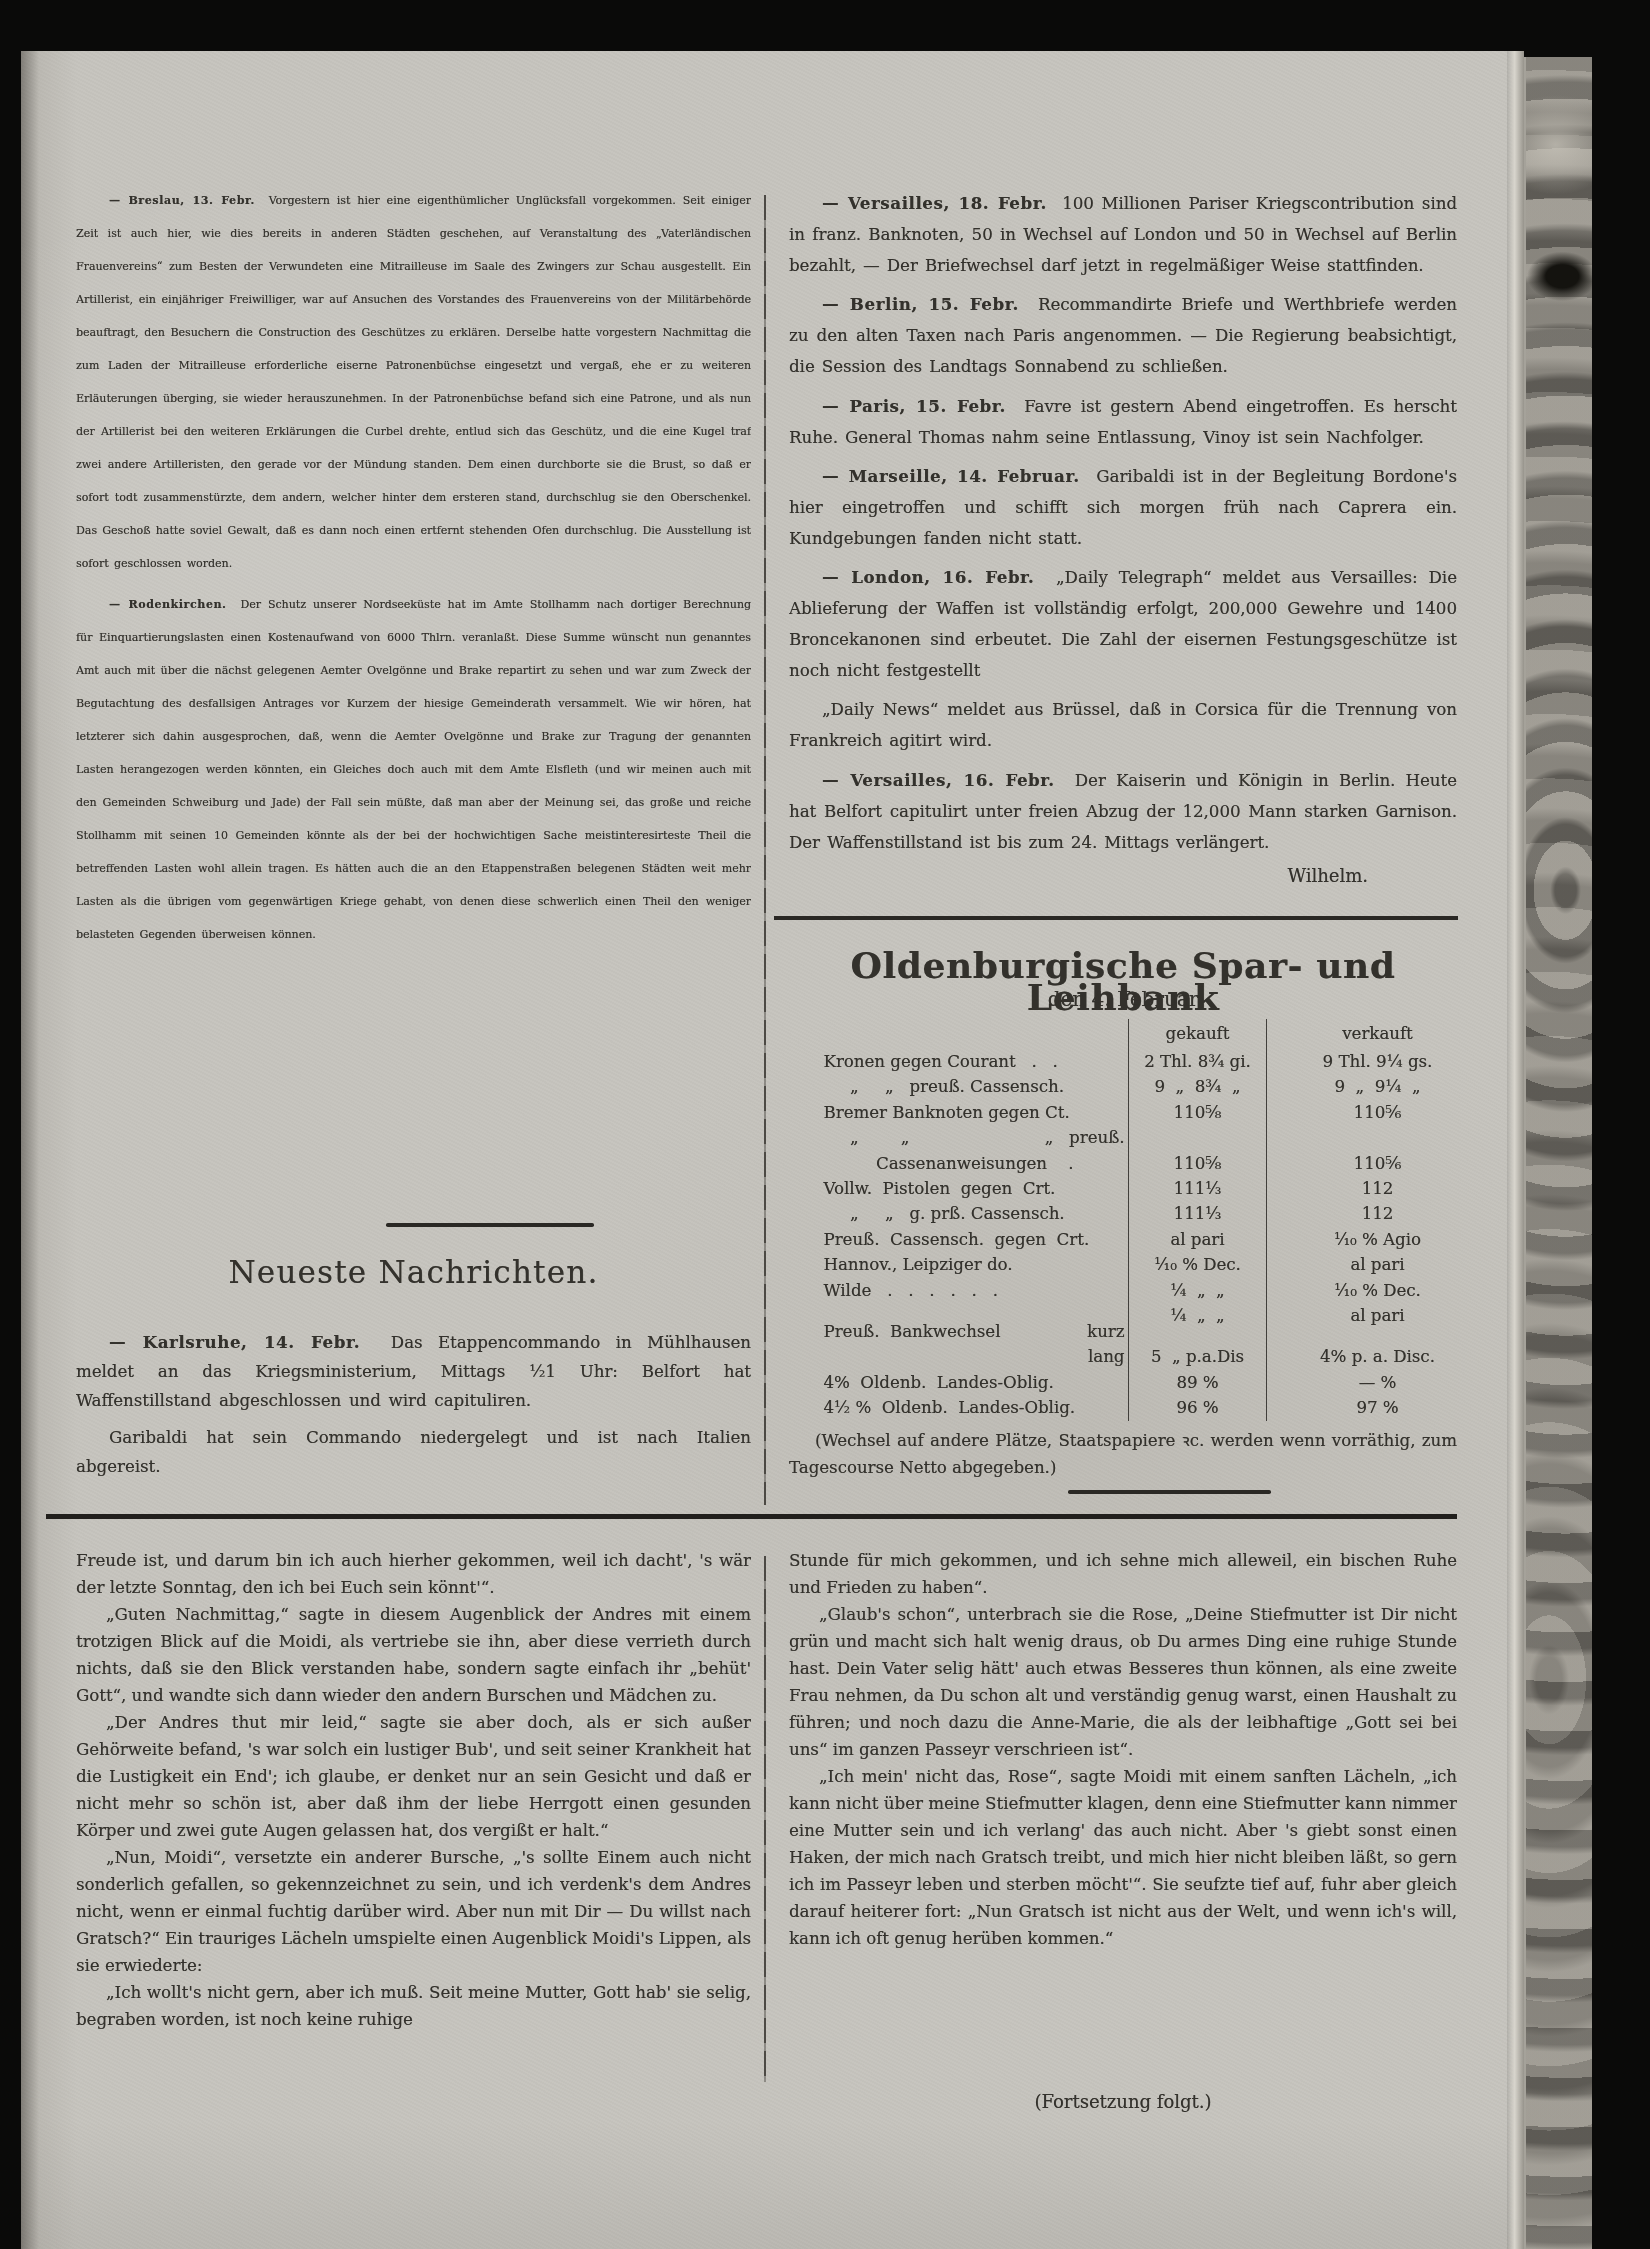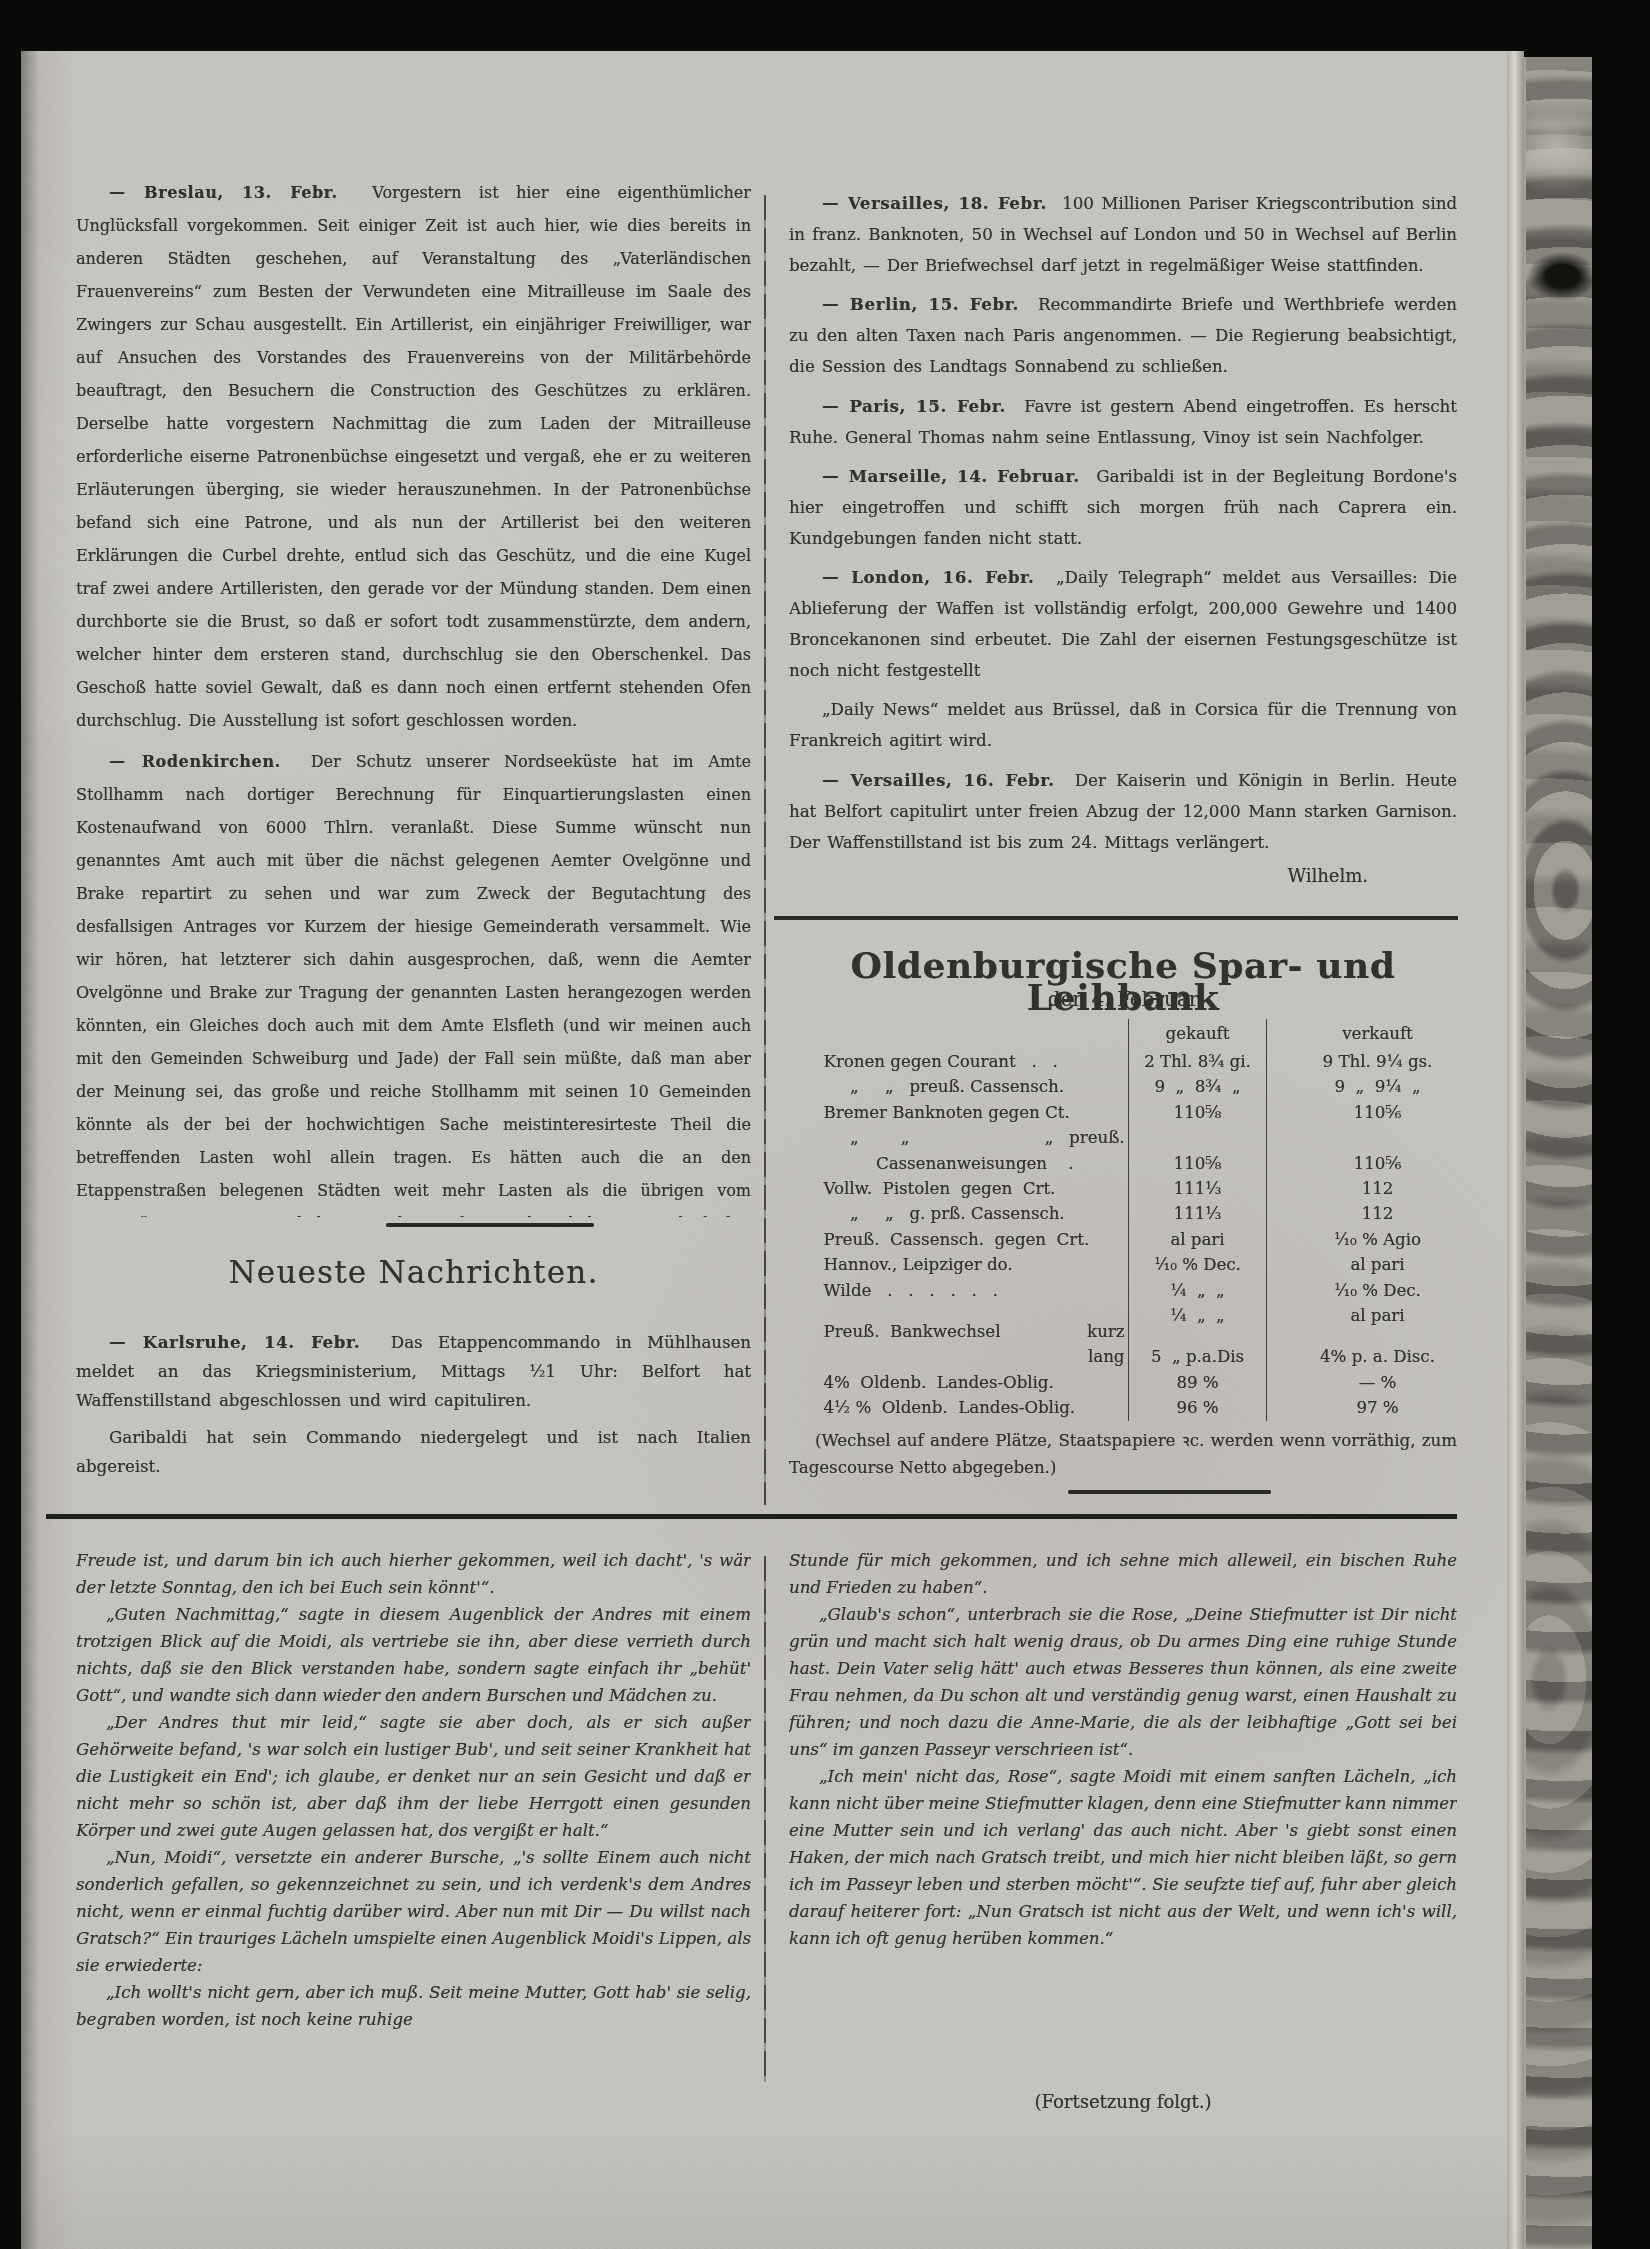--- a/index.html
+++ b/index.html
@@ -23,21 +23,21 @@
           radial-gradient(ellipse 95px 71px at 45% 4%, rgba(200,196,186,0.75), transparent 70%),
           repeating-radial-gradient(ellipse 130px 201px at 60% 38%, rgba(52,50,45,0.35) 0 10.6px, rgba(176,172,162,0.35) 15.4px 32px),
           repeating-radial-gradient(ellipse 177px 308px at 35% 74%, rgba(62,59,53,0.30) 0 13px, rgba(190,186,176,0.30) 20px 37px);
         border-left:2.4px solid #a5a29a;}
   
   .tb{position:absolute;text-align:justify;}
   .tb p{margin:0;}
   .article{margin:0 0 0 0;text-indent:33px;}
   .article + .article{margin-top:8.3px;}
   .dateline{font-weight:bold;letter-spacing:0.6px;}
-  #col-left-top{left:76px;top:176px;width:675px;height:1041px;font-size:16px;line-height:33px;overflow:hidden;
+  #col-left-top{left:76px;top:184px;width:675px;height:1041px;font-size:11px;line-height:33px;overflow:hidden;
         word-spacing:1.8px;}
   #col-right-top{left:789px;top:188px;width:668px;height:680px;font-size:16.6px;line-height:31px;overflow:hidden;
         word-spacing:1.8px;}
   #left-latest{left:76px;top:1328px;width:675px;height:183px;font-size:16.6px;line-height:29px;overflow:hidden;word-spacing:2.4px;}
   .vrule{position:absolute;width:1.8px;background:repeating-linear-gradient(180deg, rgba(55,52,47,0.85) 0 25px, rgba(55,52,47,0.40) 25px 33px);}
   #vrule-top{left:764px;top:195px;height:1310px;}
   #vrule-bottom{left:764px;top:1556px;height:526px;}
   .hrule{position:absolute;background:#2a2824;}
   #rule-left-short{left:386px;top:1223px;width:208px;height:3.5px;border-radius:1.8px;}
   #rule-right-long{left:774px;top:916px;width:684px;height:3.5px;}
@@ -53,21 +53,21 @@
   #bank-table{position:absolute;left:820px;top:1019px;width:668px;display:grid;
         grid-template-columns:308px 138px 222px;font-size:16.6px;}
   .bt{min-height:25.4px;line-height:25.4px;box-sizing:border-box;padding:0 3.5px;white-space:nowrap;overflow:hidden;}
   .bt.val{text-align:center;border-left:1.8px solid rgba(42,40,36,0.85);}
   .bt.hd{text-align:center;line-height:30px;min-height:30px;}
   .bt .lblwrap{display:flex;justify-content:space-between;}
   #bank-note{position:absolute;left:789px;top:1427px;width:668px;font-size:16.6px;line-height:27px;
         text-align:justify;text-indent:26px;}
   #feuilleton-left{left:76px;top:1547px;width:675px;height:541px;font-size:16.6px;line-height:27px;overflow:hidden;}
   #feuilleton-right{left:789px;top:1547px;width:668px;height:532px;font-size:16.6px;line-height:27px;overflow:hidden;}
-  .feui{margin:0;text-indent:30px;font-style:italic;}
+  .feui{margin:0;text-indent:30px;}
   .tb .feui:first-child{text-indent:0;}
   #fortsetzung{position:absolute;left:789px;top:2091px;width:668px;text-align:center;font-size:18px;}
   
   .scan, .bt, #bank-note{text-shadow:0.2px 0.2px 0.4px rgba(51,49,44,0.55);}
 </style>
 </head>
 <body>
 
 <div class="scan">
   <div class="page"></div>

